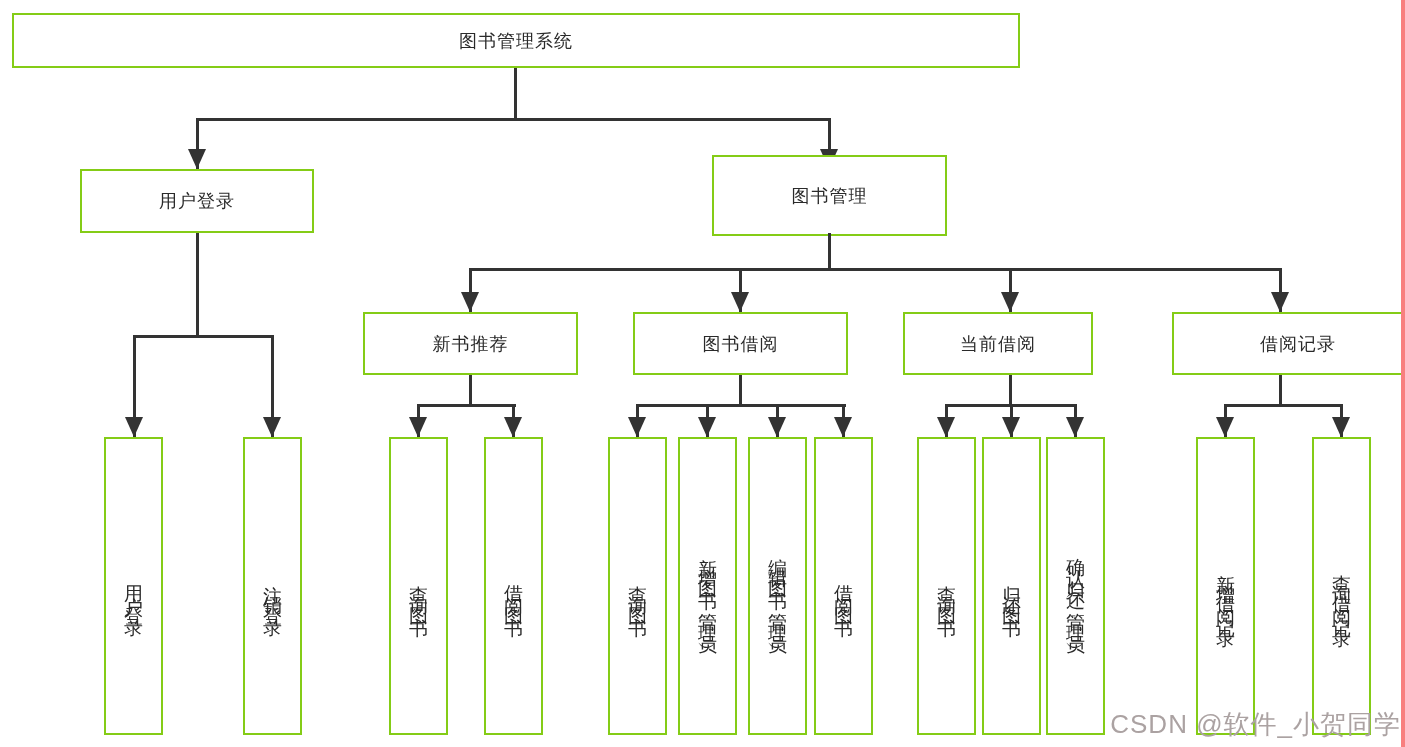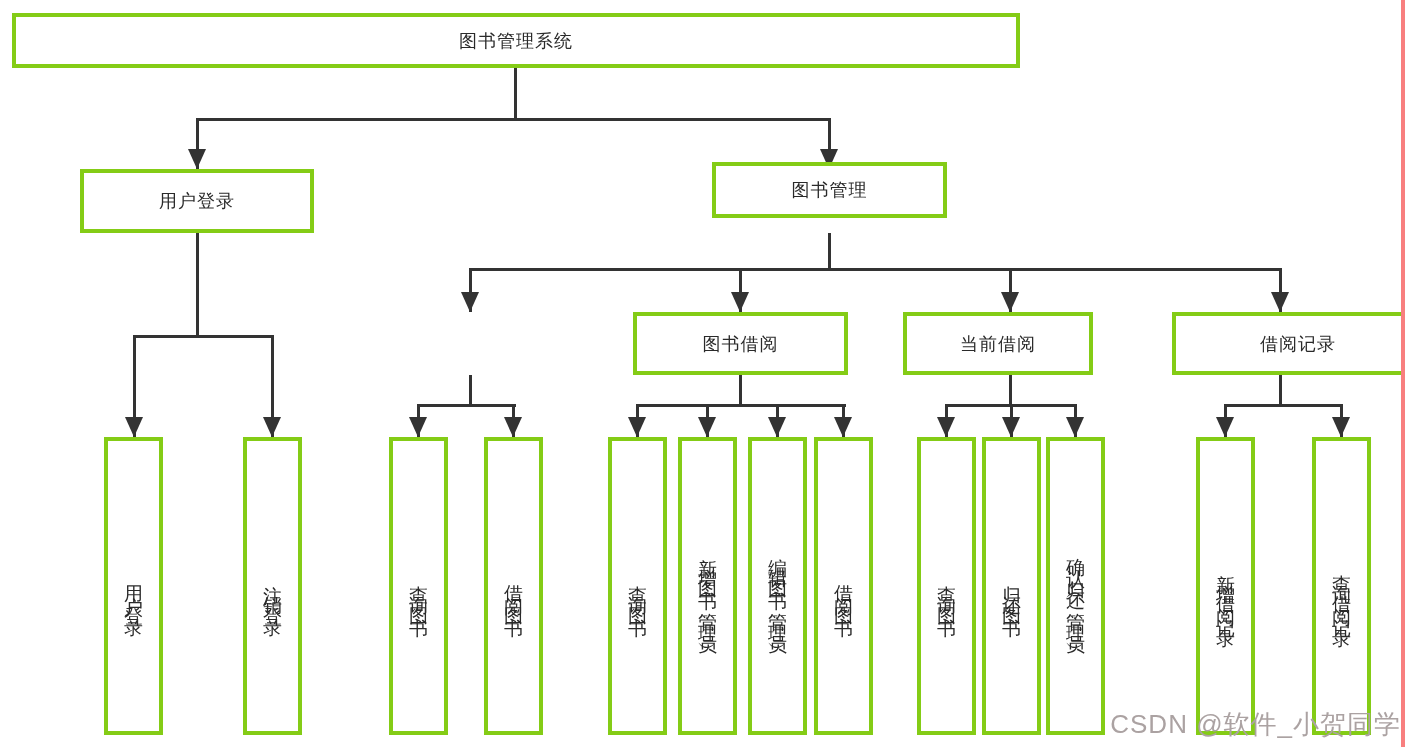--- a/index.html
+++ b/index.html
@@ -1,18 +1,18 @@
 <!DOCTYPE html>
 <html><head>
 <meta charset="utf-8">
 <style>
   html,body{margin:0;padding:0;background:#fff;}
   body{width:1405px;height:747px;overflow:hidden;font-family:"Liberation Sans","DejaVu Sans",sans-serif;}
   #stage{position:relative;width:1405px;height:747px;background:#ffffff;}
-  .box{position:absolute;box-sizing:border-box;border:4px solid #84cc16;background:#ffffff;
+  .box{position:absolute;box-sizing:border-box;border:2px solid #84cc16;background:#ffffff;
        display:flex;align-items:center;justify-content:center;
        font-size:18px;color:#2a2a2a;letter-spacing:1px;}
   .leaf span{writing-mode:vertical-rl;text-orientation:mixed;font-size:19px;
        letter-spacing:11px;position:relative;top:6px;white-space:nowrap;}
   .vl{position:absolute;width:3px;background:#333333;}
   .hl{position:absolute;height:3px;background:#333333;}
   .ah{position:absolute;width:0;height:0;border-left:9px solid transparent;
       border-right:9px solid transparent;border-top:20px solid #333333;}
   .watermark{position:absolute;right:4px;bottom:5px;font-size:26px;color:#aba2a2;
       letter-spacing:1px;z-index:10;white-space:nowrap;}
@@ -30,21 +30,21 @@
   <div class="vl" style="left:514px;top:68px;height:50px;"></div>
   <div class="hl" style="left:196px;top:118px;width:635px;"></div>
   <div class="vl" style="left:196px;top:118px;height:51px;"></div>
   <div class="ah" style="left:188px;top:149px;"></div>
   <div class="vl" style="left:828px;top:118px;height:51px;"></div>
   <div class="ah" style="left:820px;top:149px;"></div>
 
   <div class="box" style="left:80px;top:169px;width:234px;height:64px;">
     <span>用户登录</span>
   </div>
-  <div class="box" style="left:712px;top:162px;width:235px;height:56px;">
+  <div class="box" style="left:712px;top:155px;width:235px;height:81px;">
     <span>图书管理</span>
   </div>
 
   <div class="vl" style="left:196px;top:233px;height:102px;"></div>
   <div class="hl" style="left:133px;top:335px;width:141px;"></div>
   <div class="vl" style="left:133px;top:335px;height:102px;"></div>
   <div class="ah" style="left:125px;top:417px;"></div>
   <div class="vl" style="left:271px;top:335px;height:102px;"></div>
   <div class="ah" style="left:263px;top:417px;"></div>
 
@@ -52,20 +52,23 @@
   <div class="hl" style="left:469px;top:268px;width:813px;"></div>
   <div class="vl" style="left:469px;top:268px;height:44px;"></div>
   <div class="ah" style="left:461px;top:292px;"></div>
   <div class="vl" style="left:739px;top:268px;height:44px;"></div>
   <div class="ah" style="left:731px;top:292px;"></div>
   <div class="vl" style="left:1009px;top:268px;height:44px;"></div>
   <div class="ah" style="left:1001px;top:292px;"></div>
   <div class="vl" style="left:1279px;top:268px;height:44px;"></div>
   <div class="ah" style="left:1271px;top:292px;"></div>
 
+  <div class="box" style="left:363px;top:312px;width:215px;height:63px;">
+    <span>新书推荐</span>
+  </div>
   <div class="box" style="left:633px;top:312px;width:215px;height:63px;">
     <span>图书借阅</span>
   </div>
   <div class="box" style="left:903px;top:312px;width:190px;height:63px;">
     <span>当前借阅</span>
   </div>
   <div class="box" style="left:1172px;top:312px;width:252px;height:63px;">
     <span>借阅记录</span>
   </div>
 

